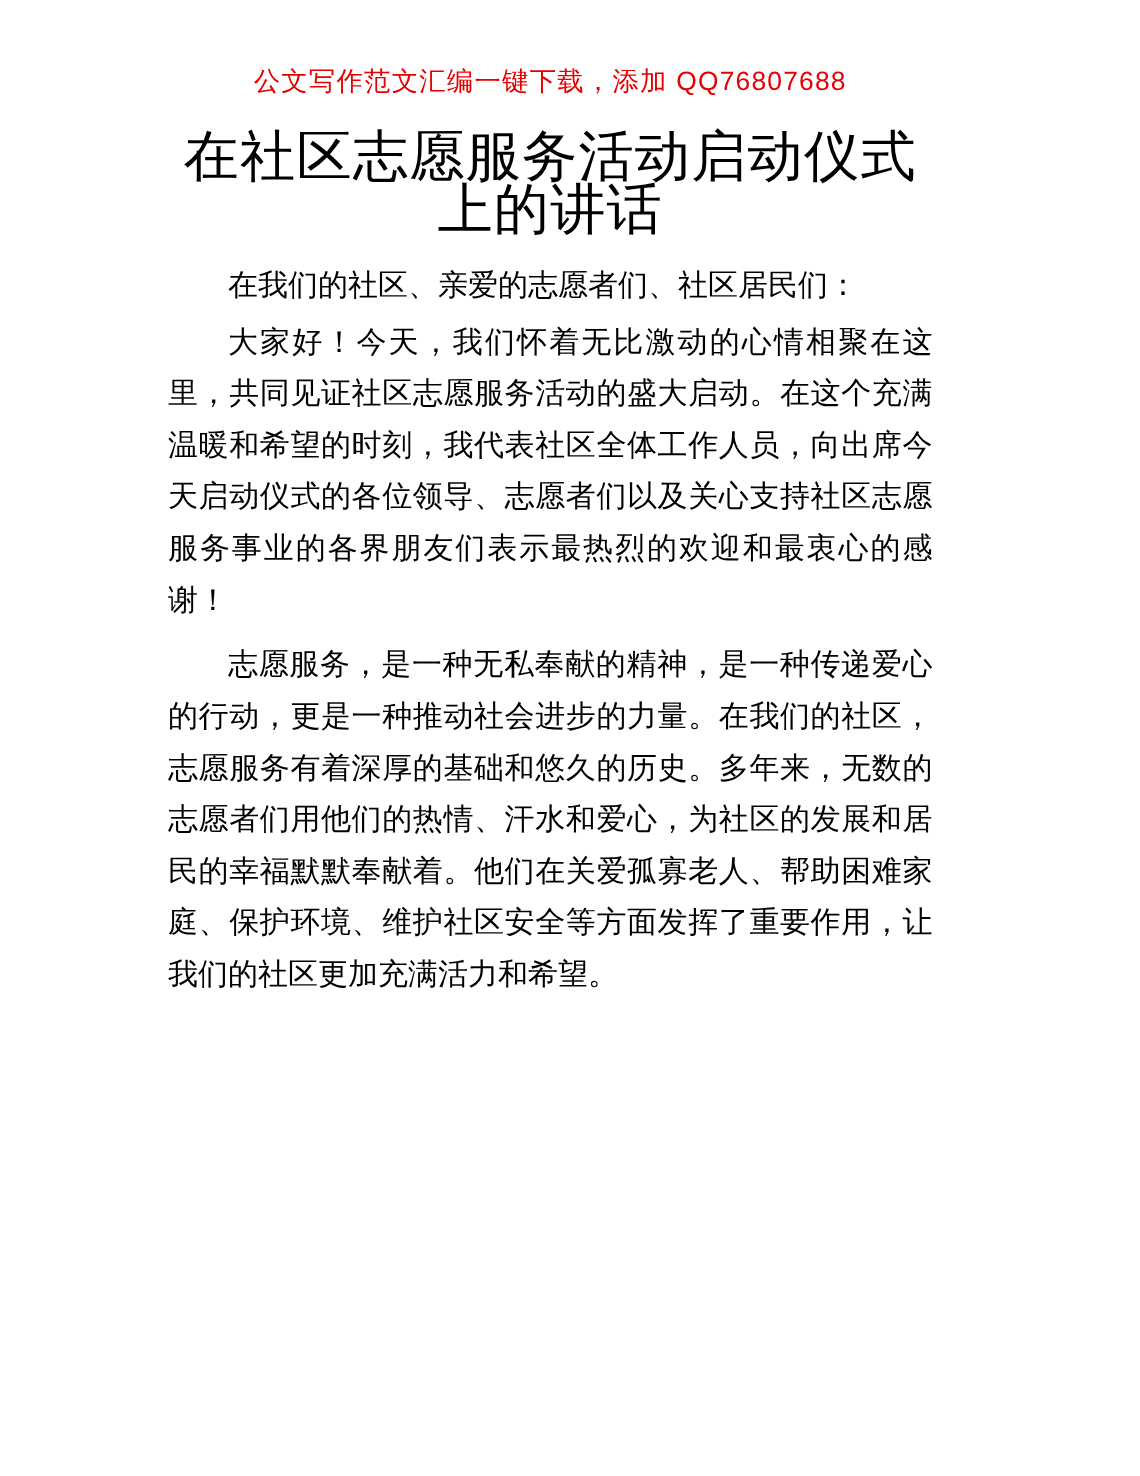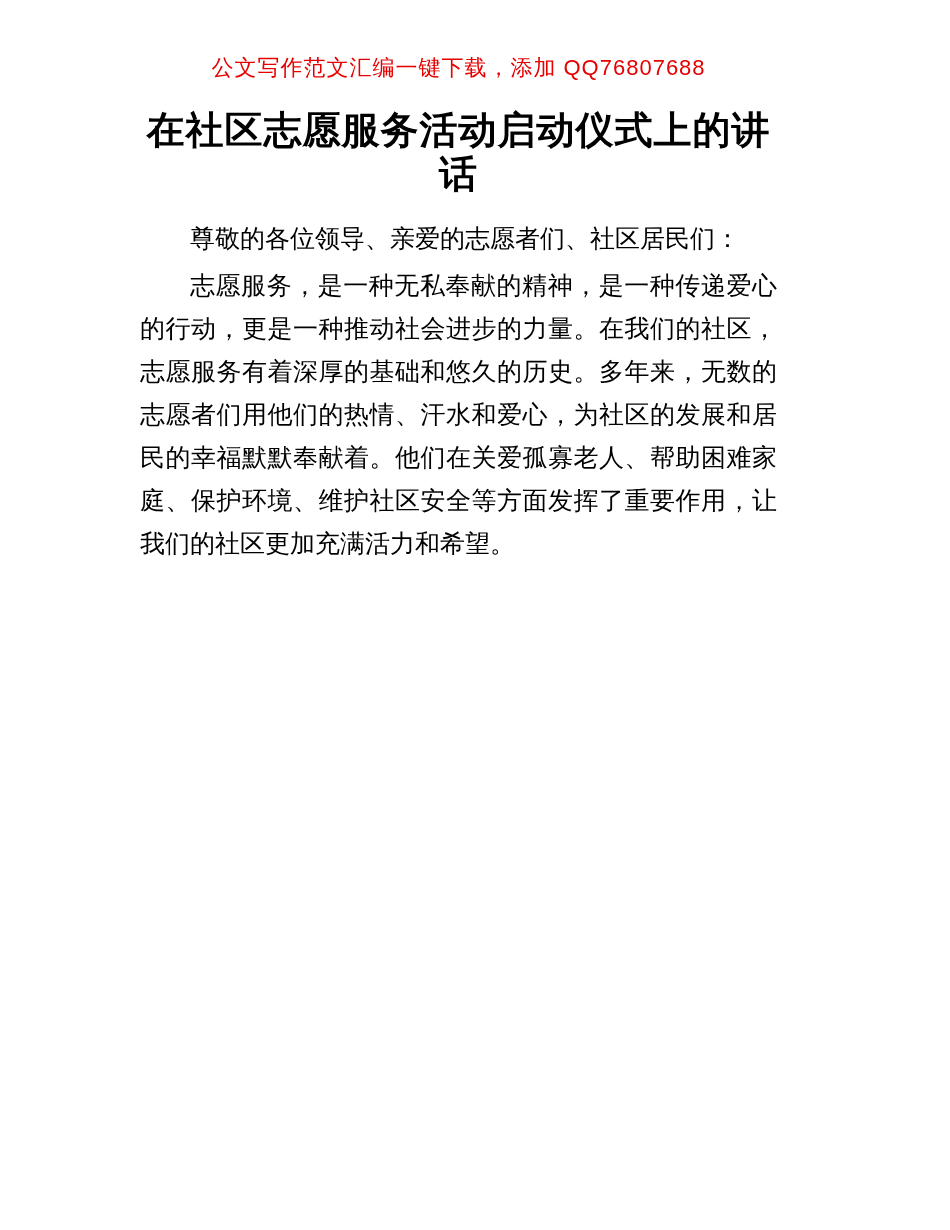--- a/index.html
+++ b/index.html
@@ -19,23 +19,23 @@
   .promo {
     font-size: 22px;
     line-height: 26px;
     color: #e60000;
     text-align: center;
     letter-spacing: 1px;
     font-weight: 400;
   }
   .doc-title {
     margin-top: 27px;
-    font-size: 38px;
+    font-size: 46px;
     line-height: 44px;
-    font-weight: 700;
+    font-weight: 400;
     color: #000000;
     text-align: center;
     letter-spacing: 1px;
   }
   .body-text {
     margin-top: 21px;
   }
   .para {
     font-size: 25px;
     line-height: 43px;
@@ -53,21 +53,22 @@
 <body>
 
 <div class="page">
 
   <div class="promo">公文写作范文汇编一键下载，添加 QQ76807688</div>
 
   <div class="doc-title">在社区志愿服务活动启动仪式上的讲话</div>
 
   <div class="body-text">
 
-    <p class="para salutation">尊敬的各位领导、亲爱的志愿者们、社区居民们：</p>
+    <p class="para salutation">在我们的社区、亲爱的志愿者们、社区居民们：</p>
 
+    <p class="para">大家好！今天，我们怀着无比激动的心情相聚在这里，共同见证社区志愿服务活动的盛大启动。在这个充满温暖和希望的时刻，我代表社区全体工作人员，向出席今天启动仪式的各位领导、志愿者们以及关心支持社区志愿服务事业的各界朋友们表示最热烈的欢迎和最衷心的感谢！</p>
 
     <p class="para">志愿服务，是一种无私奉献的精神，是一种传递爱心的行动，更是一种推动社会进步的力量。在我们的社区，志愿服务有着深厚的基础和悠久的历史。多年来，无数的志愿者们用他们的热情、汗水和爱心，为社区的发展和居民的幸福默默奉献着。他们在关爱孤寡老人、帮助困难家庭、保护环境、维护社区安全等方面发挥了重要作用，让我们的社区更加充满活力和希望。</p>
 
 
   </div>
 
 </div>
 
 </body></html>

